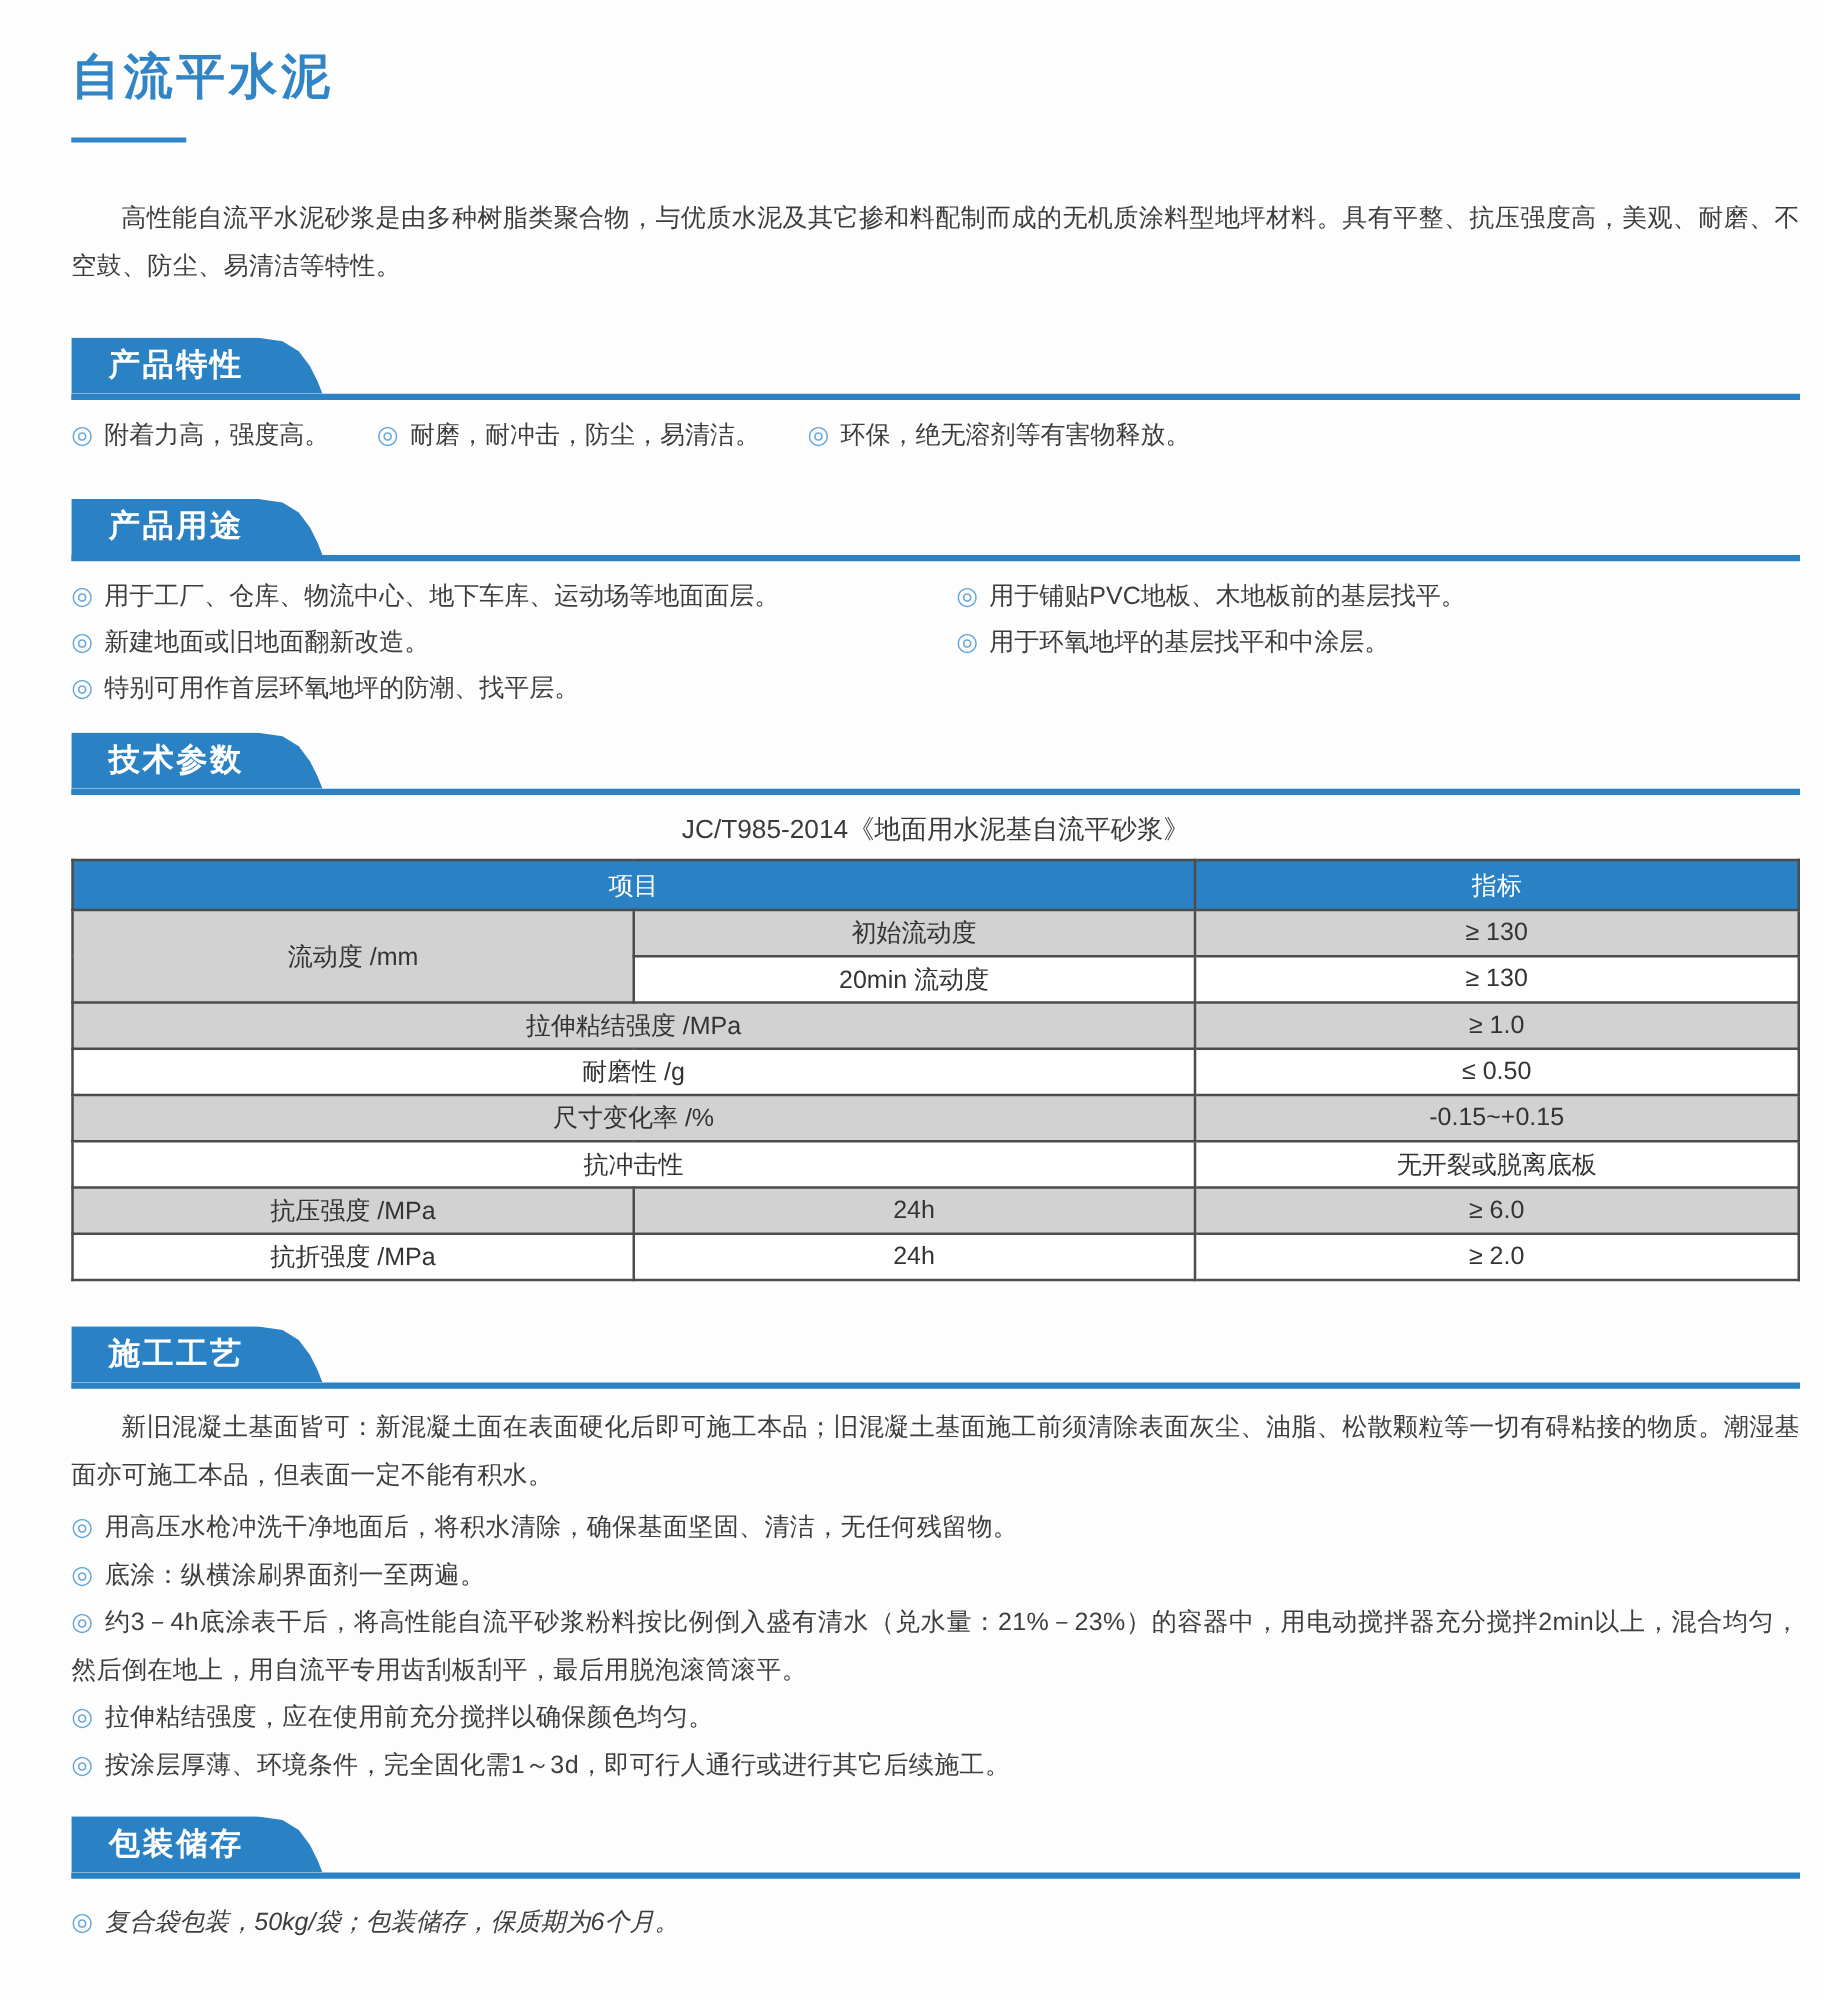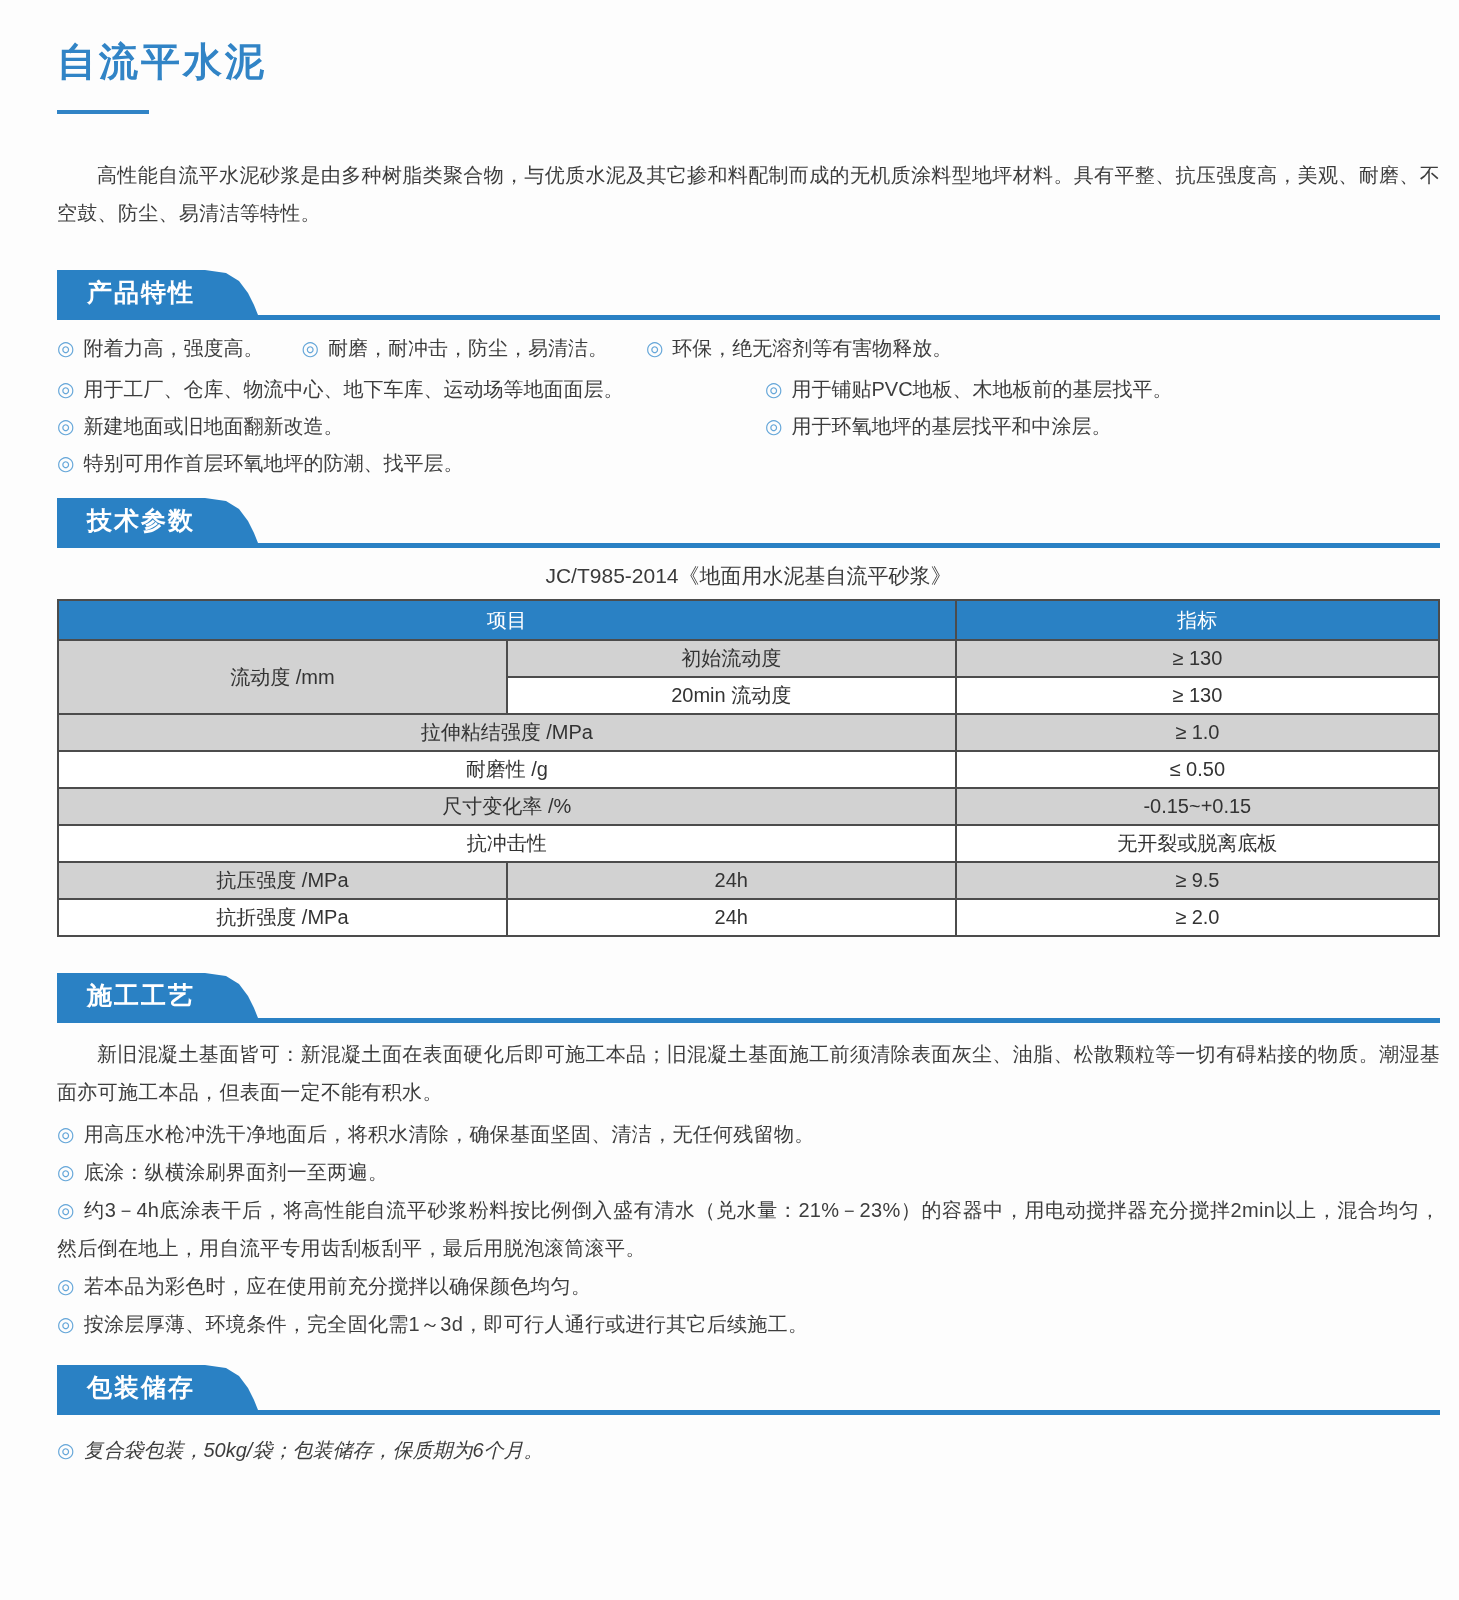--- a/index.html
+++ b/index.html
@@ -107,20 +107,25 @@
     <div class="sec-tab">
       <span>产品特性</span>
     </div>
   </div>
   <div class="features-row">
       <div class="bullet-item"><span class="bullet-icon">◎</span><span>附着力高，强度高。</span></div>
       <div class="bullet-item"><span class="bullet-icon">◎</span><span>耐磨，耐冲击，防尘，易清洁。</span></div>
       <div class="bullet-item"><span class="bullet-icon">◎</span><span>环保，绝无溶剂等有害物释放。</span></div>
     </div>
 
+  <div class="sec-header mt-uses">
+    <div class="sec-tab">
+      <span>产品用途</span>
+    </div>
+  </div>
   <div class="uses-cols">
     <div class="uses-col-left">
         <div class="bullet-item"><span class="bullet-icon">◎</span><span>用于工厂、仓库、物流中心、地下车库、运动场等地面面层。</span></div>
         <div class="bullet-item"><span class="bullet-icon">◎</span><span>新建地面或旧地面翻新改造。</span></div>
         <div class="bullet-item"><span class="bullet-icon">◎</span><span>特别可用作首层环氧地坪的防潮、找平层。</span></div>
       </div>
     <div class="uses-col-right">
         <div class="bullet-item"><span class="bullet-icon">◎</span><span>用于铺贴PVC地板、木地板前的基层找平。</span></div>
         <div class="bullet-item"><span class="bullet-icon">◎</span><span>用于环氧地坪的基层找平和中涂层。</span></div>
       </div>
@@ -166,41 +171,41 @@
           <td colspan="2" class="shade">尺寸变化率 /%</td>
           <td class="shade">-0.15~+0.15</td>
         </tr>
         <tr>
           <td colspan="2">抗冲击性</td>
           <td>无开裂或脱离底板</td>
         </tr>
         <tr>
           <td class="shade">抗压强度 /MPa</td>
           <td class="shade">24h</td>
-          <td class="shade">≥ 9.5</td>
+          <td class="shade">≥ 6.0</td>
         </tr>
         <tr>
           <td>抗折强度 /MPa</td>
           <td>24h</td>
           <td>≥ 2.0</td>
         </tr>
       </tbody>
   </table>
 
   <div class="sec-header mt-process">
     <div class="sec-tab">
       <span>施工工艺</span>
     </div>
   </div>
   <p class="process-para">新旧混凝土基面皆可：新混凝土面在表面硬化后即可施工本品；旧混凝土基面施工前须清除表面灰尘、油脂、松散颗粒等一切有碍粘接的物质。潮湿基面亦可施工本品，但表面一定不能有积水。</p>
   <div class="process-list">
       <div class="bullet-item"><span class="bullet-icon">◎</span><span>用高压水枪冲洗干净地面后，将积水清除，确保基面坚固、清洁，无任何残留物。</span></div>
       <div class="bullet-item"><span class="bullet-icon">◎</span><span>底涂：纵横涂刷界面剂一至两遍。</span></div>
       <div class="bullet-item"><span class="bullet-icon">◎</span><span>约3－4h底涂表干后，将高性能自流平砂浆粉料按比例倒入盛有清水（兑水量：21%－23%）的容器中，用电动搅拌器充分搅拌2min以上，混合均匀，然后倒在地上，用自流平专用齿刮板刮平，最后用脱泡滚筒滚平。</span></div>
-      <div class="bullet-item"><span class="bullet-icon">◎</span><span>若本品为彩色时，应在使用前充分搅拌以确保颜色均匀。</span></div>
+      <div class="bullet-item"><span class="bullet-icon">◎</span><span>拉伸粘结强度，应在使用前充分搅拌以确保颜色均匀。</span></div>
       <div class="bullet-item"><span class="bullet-icon">◎</span><span>按涂层厚薄、环境条件，完全固化需1～3d，即可行人通行或进行其它后续施工。</span></div>
     </div>
 
   <div class="sec-header mt-packaging">
     <div class="sec-tab">
       <span>包装储存</span>
     </div>
   </div>
   <div class="packaging-list">
       <div class="bullet-item"><span class="bullet-icon">◎</span><span>复合袋包装，50kg/袋；包装储存，保质期为6个月。</span></div>

